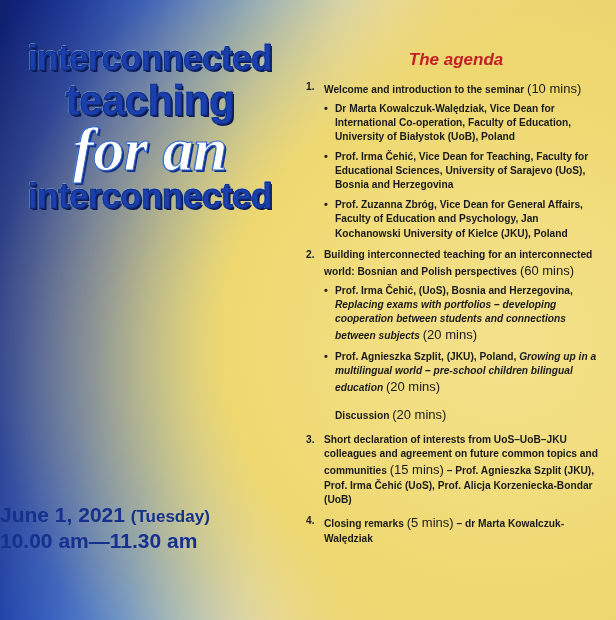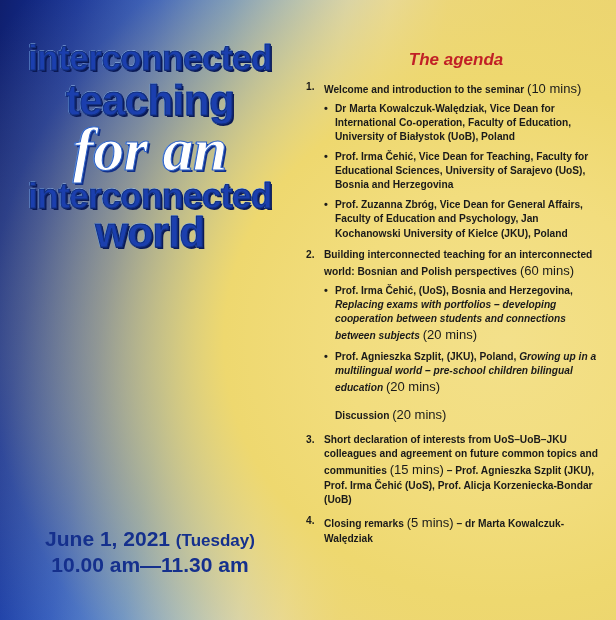--- a/index.html
+++ b/index.html
@@ -86,23 +86,22 @@
     margin-top: 2px;
   }
   .t-world {
     font-size: 42px;
     margin-top: 2px;
   }
 
   .date-block {
     position: absolute;
     left: 0;
-    top: 526px;
+    top: 502px;
     width: 300px;
-    text-align: center;
     color: #15308d;
     line-height: 1.22;
   }
   .date-line1 {
     font-size: 21px;
     font-weight: bold;
   }
   .date-line1 .small {
     font-size: 17px;
   }
@@ -194,21 +193,20 @@
 </head>
 <body>
 
 <div class="poster">
 
   <div class="title-panel">
     <div class="t-line t-interconnected1">interconnected</div>
     <div class="t-line t-teaching">teaching</div>
     <div class="t-line t-foran">for an</div>
     <div class="t-line t-interconnected2">interconnected</div>
-    <div class="t-line t-world">world</div>
   </div>
 
   <div class="date-block">
     <div class="date-line1">
       <span>June 1, 2021</span>
       <span class="small">(Tuesday)</span>
     </div>
     <div class="date-line2">10.00 am—11.30 am</div>
   </div>
 

